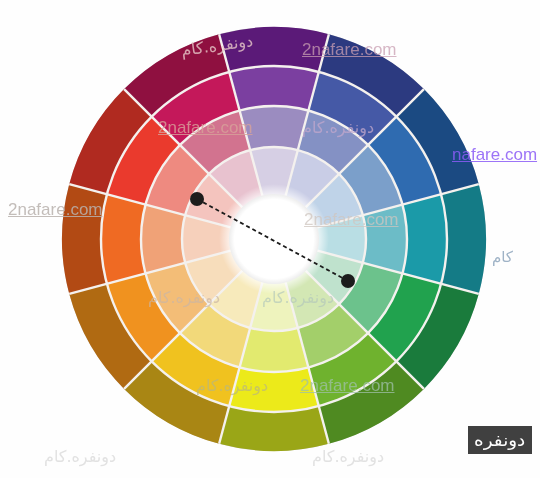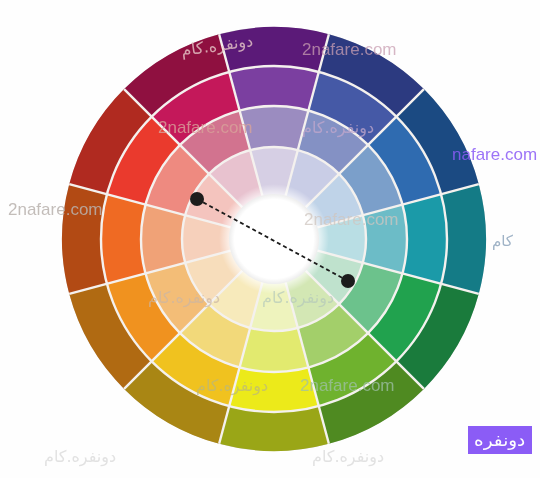--- a/index.html
+++ b/index.html
@@ -1,21 +1,21 @@
 <!DOCTYPE html>
 <html><head>
 <meta charset="utf-8">
 <style>
   html,body{margin:0;padding:0;background:#ffffff;}
   body{width:540px;height:478px;overflow:hidden;position:relative;
        font-family:"Liberation Sans","DejaVu Sans",sans-serif;}
   #stage{position:absolute;left:0;top:0;width:540px;height:478px;background:#fefefe;}
   #wheel-svg{position:absolute;left:0;top:0;width:540px;height:478px;}
   .wm{position:absolute;white-space:nowrap;pointer-events:none;}
-  .wm-lat{font-family:"Liberation Sans",sans-serif;font-weight:400;}
+  .wm-lat{font-family:"Liberation Sans",sans-serif;font-weight:400;text-decoration:underline;}
   .wm-fa{font-family:"DejaVu Sans",sans-serif;font-weight:400;direction:rtl;}
   #logo-badge{position:absolute;display:flex;align-items:center;justify-content:center;}
   #logo-badge .logo-text{font-family:"DejaVu Sans",sans-serif;direction:rtl;
        color:#ffffff;font-size:17px;line-height:1;letter-spacing:0px;
        transform:scaleX(1.08);}
 </style>
 </head>
 <body>
 
 <div id="stage">
@@ -105,26 +105,26 @@
   </svg>
 
   <div id="watermark-layer">
       <div class="wm wm-fa" style="left: 181px; top: 36px; font-size: 16px; color: rgb(232, 201, 201); opacity: 0.8; transform: rotate(-8deg);">دونفره.کام</div>
       <div class="wm wm-lat" style="left: 302px; top: 40px; font-size: 17px; color: rgb(201, 159, 178); opacity: 0.75;">2nafare.com</div>
       <div class="wm wm-lat" style="left: 8px; top: 200px; font-size: 17px; color: rgb(185, 178, 174); opacity: 0.85;">2nafare.com</div>
       <div class="wm wm-lat" style="left: 158px; top: 118px; font-size: 17px; color: rgb(216, 163, 154); opacity: 0.8;">2nafare.com</div>
       <div class="wm wm-fa" style="left: 302px; top: 118px; font-size: 16px; color: rgb(195, 168, 204); opacity: 0.75;">دونفره.کام</div>
       <div class="wm wm-lat" style="left: 452px; top: 145px; font-size: 17px; color: #8b5cf6; opacity: 0.85;">nafare.com</div>
       <div class="wm wm-lat" style="left: 304px; top: 210px; font-size: 17px; color: rgb(207, 198, 192); opacity: 0.75;">2nafare.com</div>
-      <div class="wm wm-fa" style="left: 492px; top: 232px; font-size: 15px; color: rgb(143, 166, 189); opacity: 0.85;">کام</div>
+      <div class="wm wm-fa" style="left: 492px; top: 248px; font-size: 15px; color: rgb(143, 166, 189); opacity: 0.85;">کام</div>
       <div class="wm wm-fa" style="left: 148px; top: 288px; font-size: 16px; color: rgb(203, 182, 165); opacity: 0.7;">دونفره.کام</div>
       <div class="wm wm-fa" style="left: 262px; top: 288px; font-size: 16px; color: rgb(181, 201, 187); opacity: 0.7;">دونفره.کام</div>
       <div class="wm wm-lat" style="left: 300px; top: 376px; font-size: 17px; color: rgb(159, 192, 168); opacity: 0.75;">2nafare.com</div>
       <div class="wm wm-fa" style="left: 196px; top: 376px; font-size: 16px; color: rgb(185, 183, 126); opacity: 0.7;">دونفره.کام</div>
       <div class="wm wm-fa" style="left: 44px; top: 447px; font-size: 16px; color: rgb(226, 226, 226); opacity: 1;">دونفره.کام</div>
       <div class="wm wm-fa" style="left: 312px; top: 447px; font-size: 16px; color: rgb(226, 226, 226); opacity: 1;">دونفره.کام</div>
     </div>
 
-  <div id="logo-badge" style="left: 468px; top: 426px; width: 64px; height: 28px; background: #8b5cf6;">
+  <div id="logo-badge" style="left: 468px; top: 426px; width: 64px; height: 28px; background: #404040;">
     <span class="logo-text">دونفره</span>
   </div>
 
 </div>
 
 </body></html>

